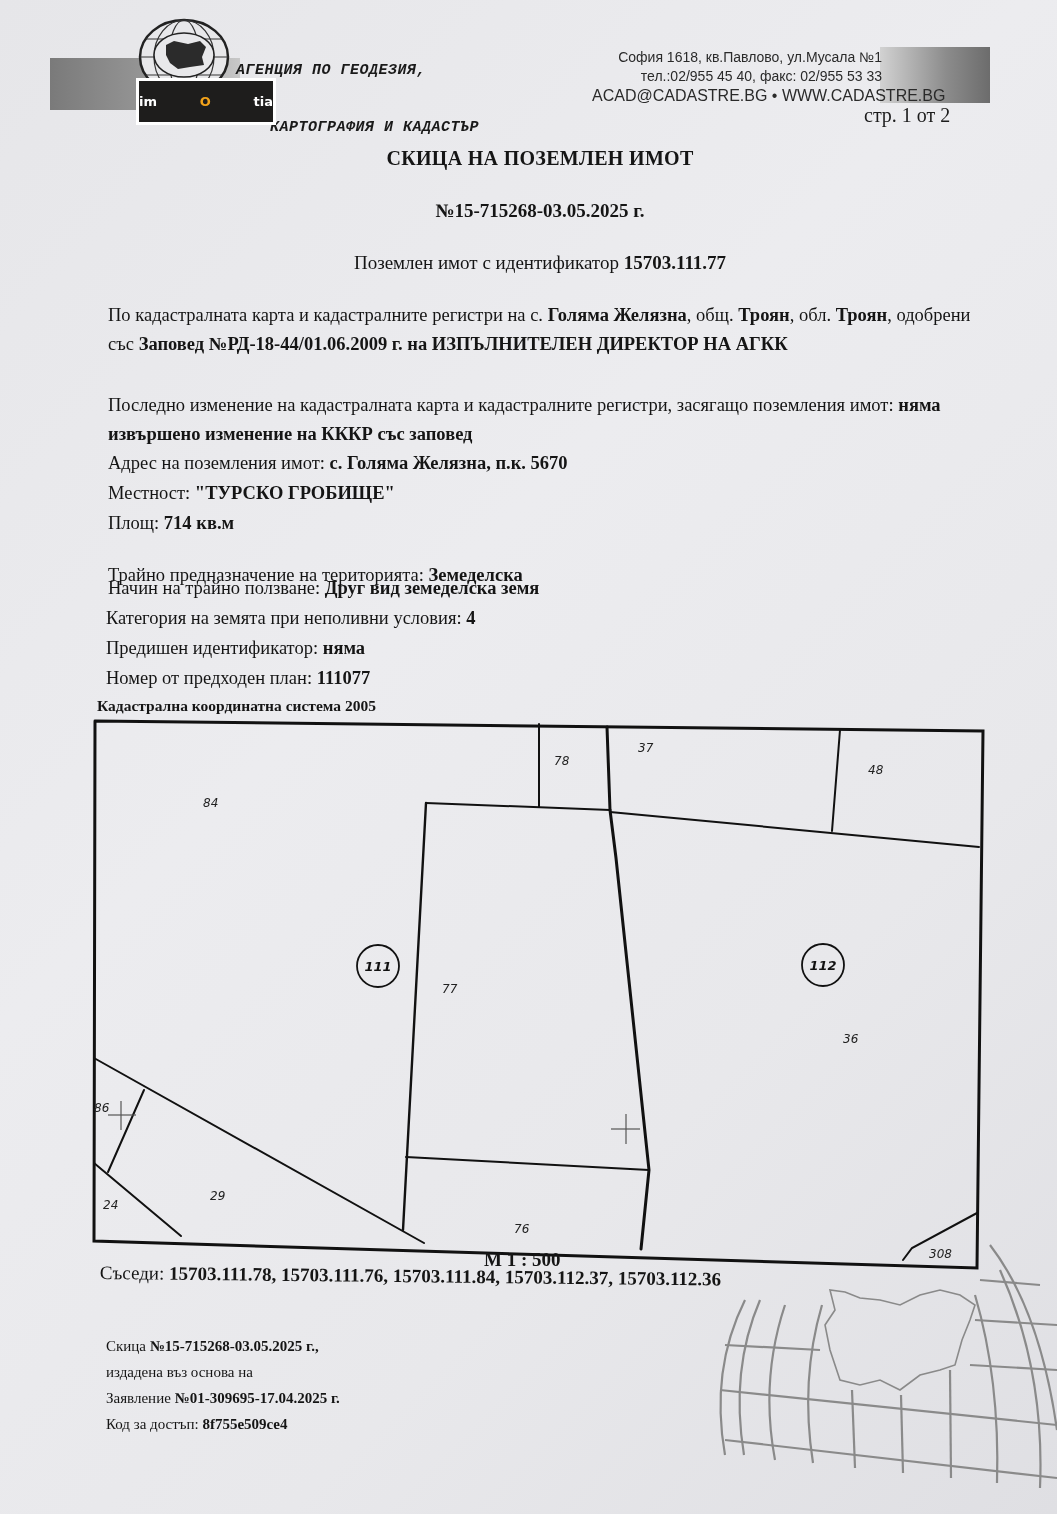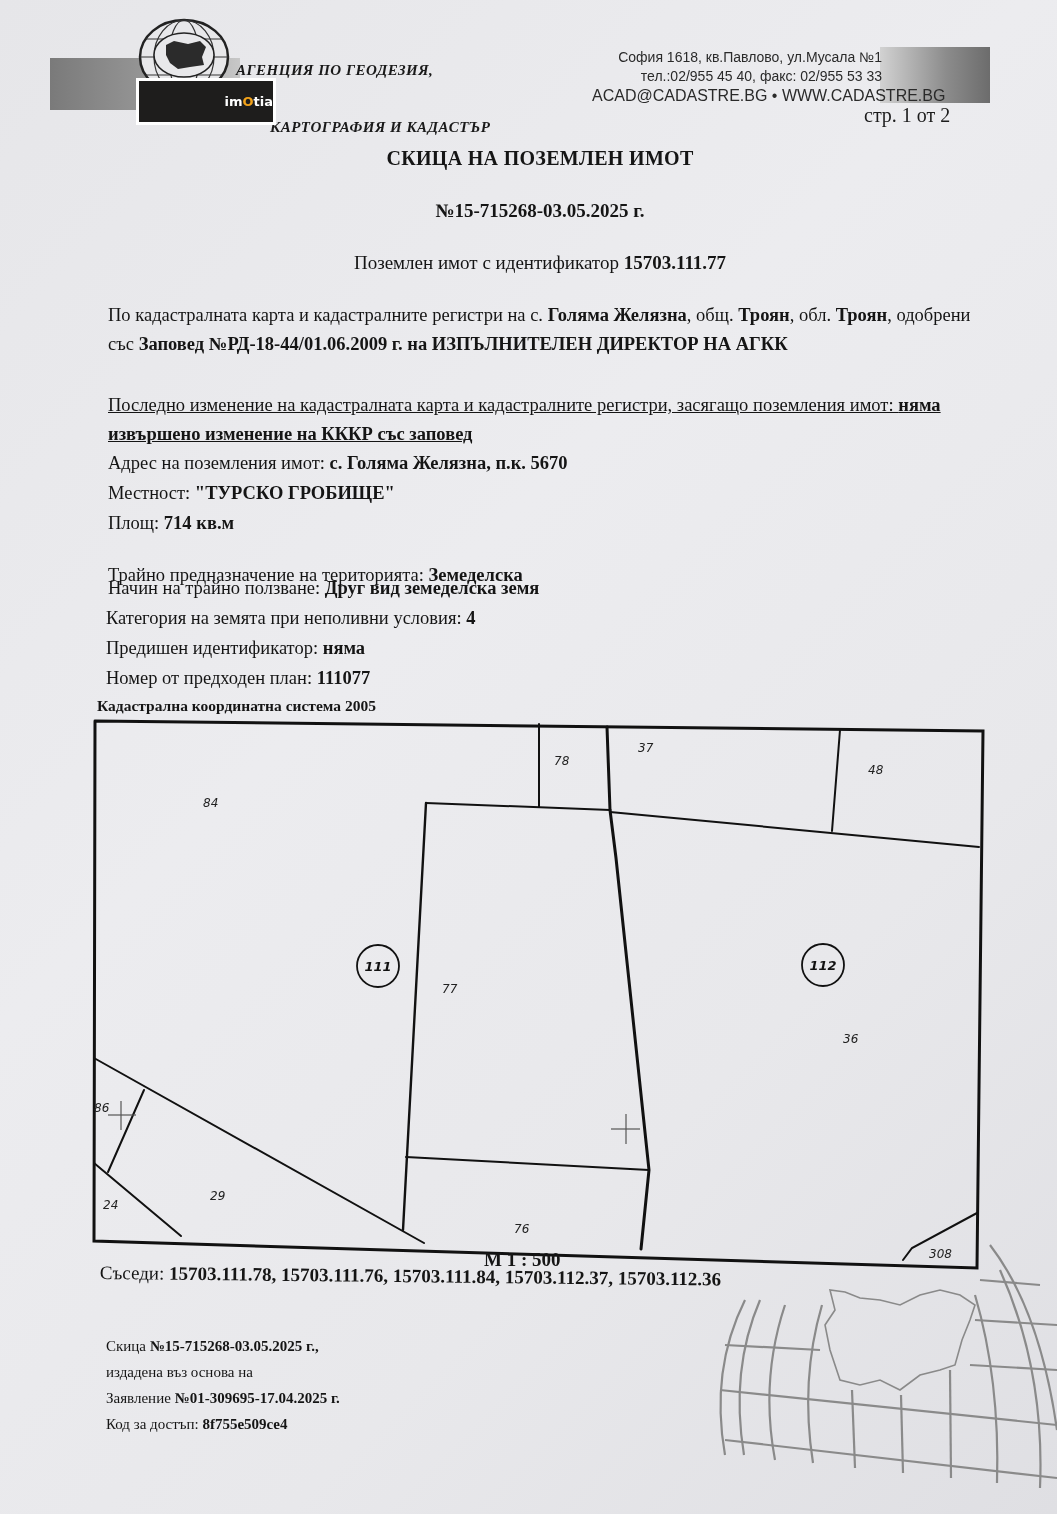--- a/index.html
+++ b/index.html
@@ -19,28 +19,28 @@
     position:absolute; left:50px; top:58px; width:190px; height:52px;
     background:linear-gradient(90deg,#7a7a7a 0%,#9b9b9b 60%,#c8c8c8 100%);
   }
   .hdr-bar-right {
     position:absolute; left:880px; top:47px; width:110px; height:56px;
     background:linear-gradient(90deg,#d2d2d2 0%,#8c8c8c 60%,#6c6c6c 100%);
   }
   .logo-globe { position:absolute; left:136px; top:17px; width:96px; height:80px; }
   .agency-name {
     position:absolute; left:236px; top:60px;
-    font-family:Liberation Serif, serif; font-weight:bold; font-style:italic;
+    font-family:Liberation Mono, monospace; font-weight:bold; font-style:italic;
     font-size:15px; line-height:21px; letter-spacing:0.5px; color:#1a1a1a;
   }
   .agency-name .l2 { padding-left:34px; display:block;margin-top:36px; }
   .watermark {
     position:absolute; left:136px; top:78px; width:140px; height:47px;
     background:#1e1d1c; border:3px solid #fff; box-sizing:border-box;
-    display:flex; align-items:center; justify-content:flex-end;
+    display:flex; align-items:center; justify-content:space-between;
     font-family:"DejaVu Sans", sans-serif; font-weight:bold; font-size:13px; color:#fff;
   }
   .watermark .o { color:#f2a21a; }
   .contact {
     position:absolute; left:592px; top:48px; text-align:right; width:290px;
     font-family:"Liberation Sans", sans-serif; color:#2a2a2a;
   }
   .contact div { font-size:14px; line-height:19px; white-space:nowrap; }
   .contact .c3 { font-size:16px; }
   .pageno {
@@ -108,21 +108,21 @@
   <div class="center title">СКИЦА НА ПОЗЕМЛЕН ИМОТ</div>
   <div class="center docno">№15-715268-03.05.2025 г.</div>
   <div class="center ident">
     <span>Поземлен имот с идентификатор </span><b>15703.111.77</b>
   </div>
 
   <div class="para" style="top:301px;">
     <span>По кадастралната карта и кадастралните регистри на с. </span><b>Голяма Желязна</b><span>, общ. </span><b>Троян</b><span>, обл. </span><b>Троян</b><span>, одобрени със </span><b>Заповед №РД-18-44/01.06.2009 г. на ИЗПЪЛНИТЕЛЕН ДИРЕКТОР НА АГКК</b>
   </div>
 
-  <div class="para" style="top:391px;text-decoration:underline;">
+  <div class="para" style="top:391px;">
     <span>Последно изменение на кадастралната карта и кадастралните регистри, засягащо поземления имот: </span><b>няма извършено изменение на КККР със заповед</b>
   </div>
 
   <div class="txt" style="top:449px;"><span>Адрес на поземления имот: </span><b>с. Голяма Желязна, п.к. 5670</b></div>
   <div class="txt" style="top:479px;"><span>Местност: </span><b>"ТУРСКО ГРОБИЩЕ"</b></div>
   <div class="txt" style="top:509px;"><span>Площ: </span><b>714 кв.м</b></div>
   <div class="txt" style="top:561px;"><span>Трайно предназначение на територията: </span><b>Земеделска</b></div>
   <div class="txt" style="top:574px;"><span>Начин на трайно ползване: </span><b>Друг вид земеделска земя</b></div>
   <div class="txt" style="top:604px;left:106px;"><span>Категория на земята при неполивни условия: </span><b>4</b></div>
   <div class="txt" style="top:634px;left:106px;"><span>Предишен идентификатор: </span><b>няма</b></div>

